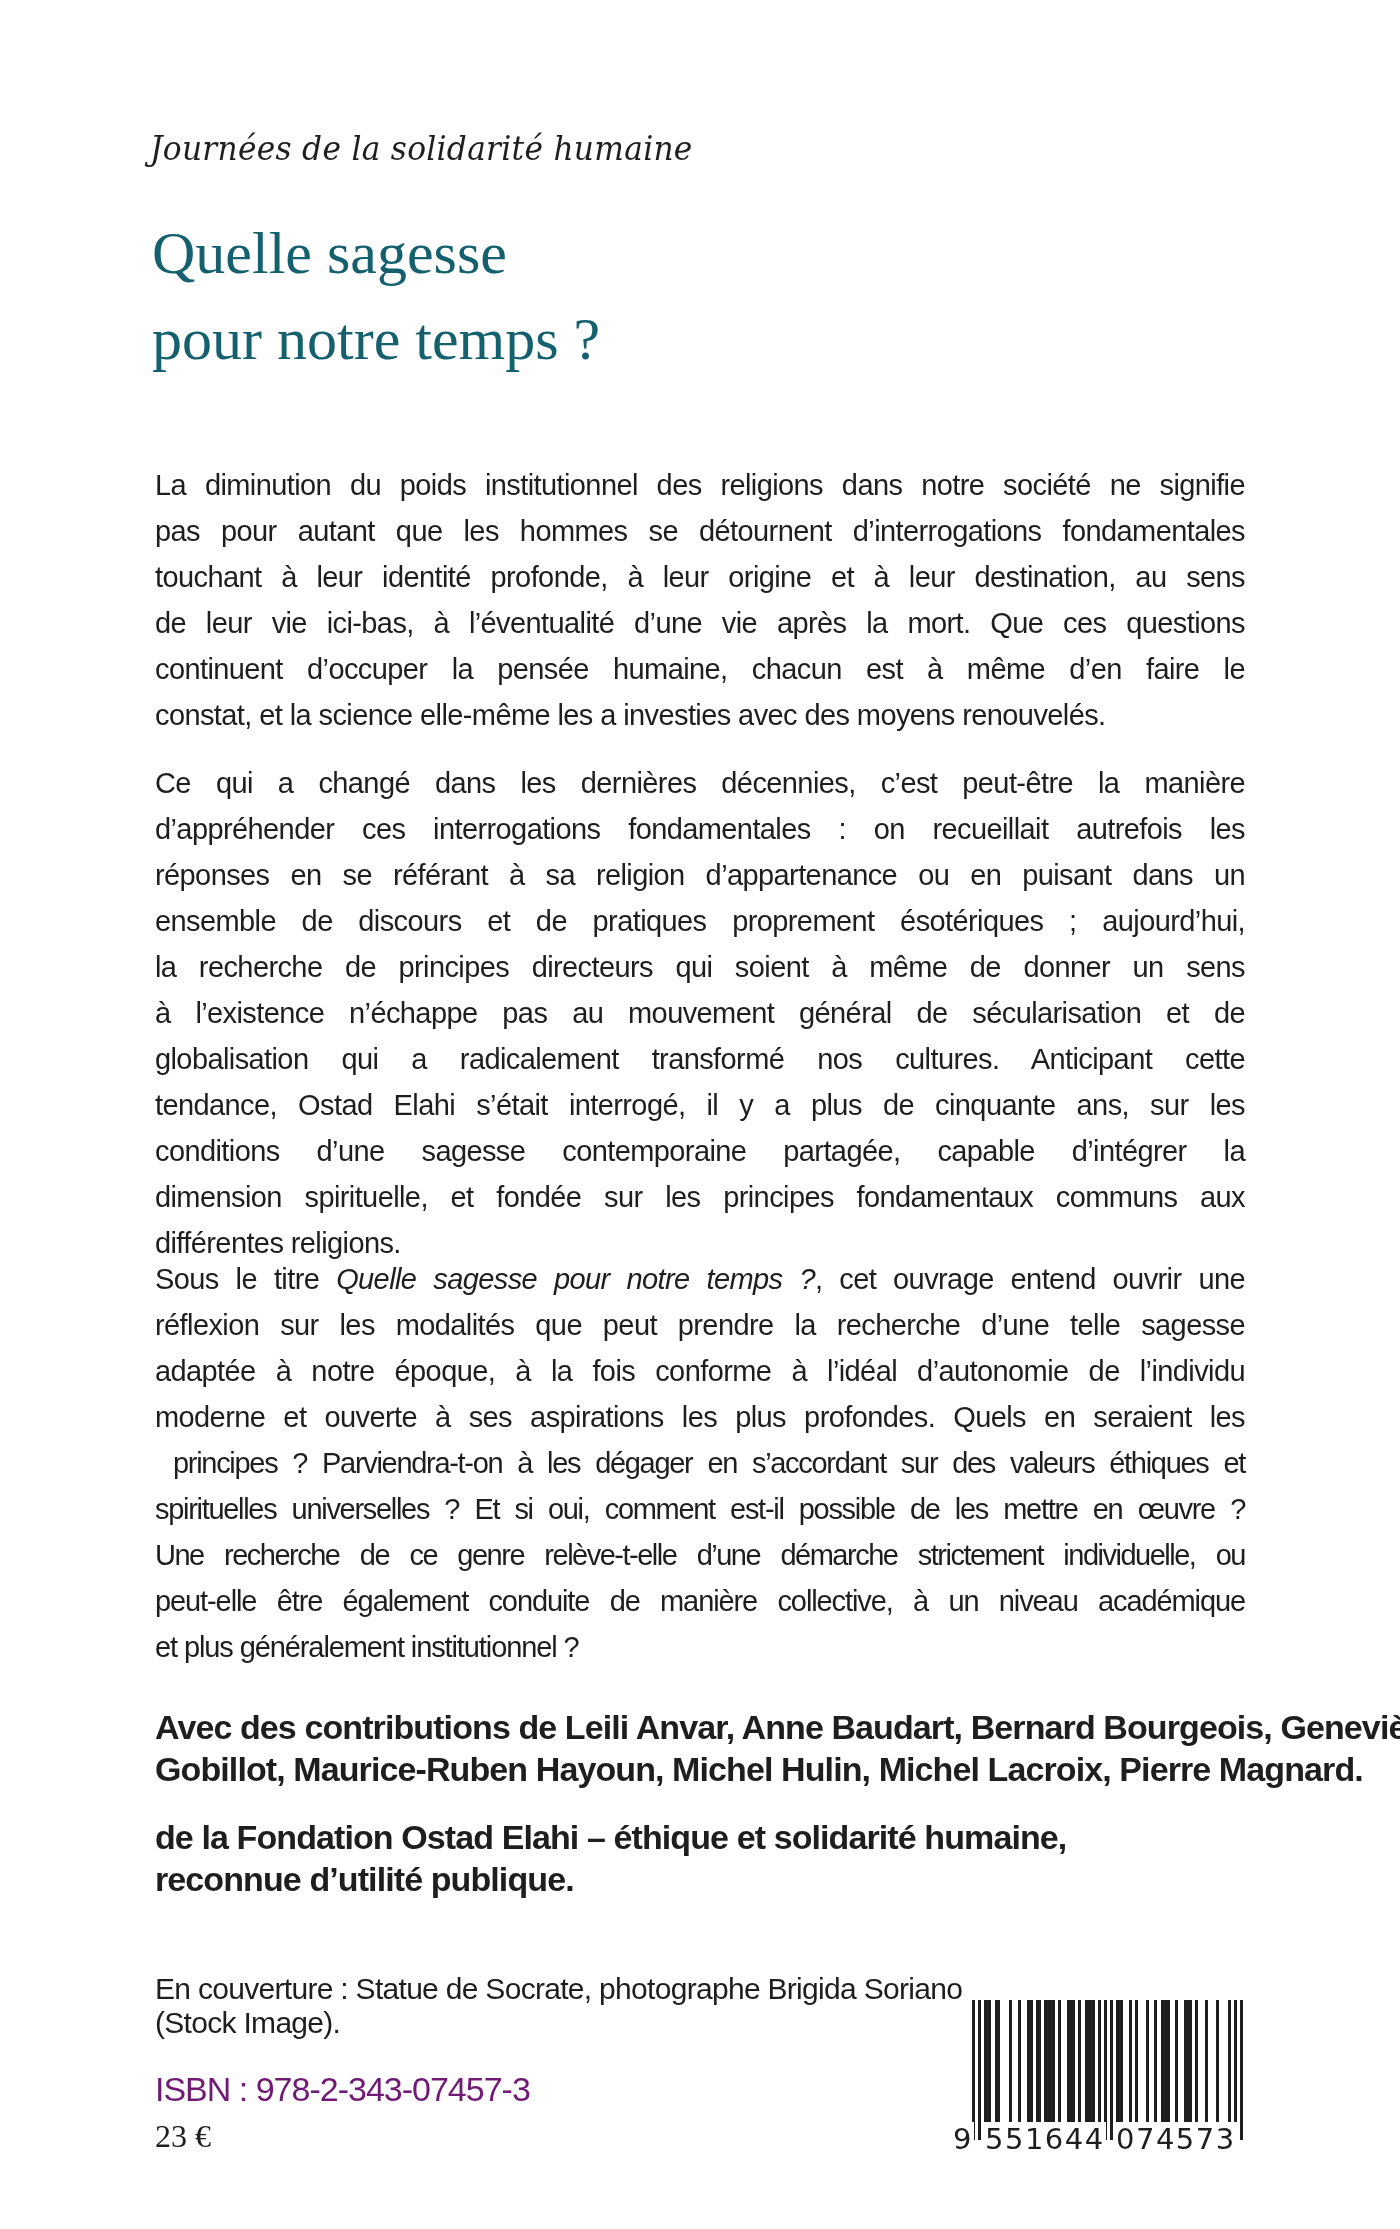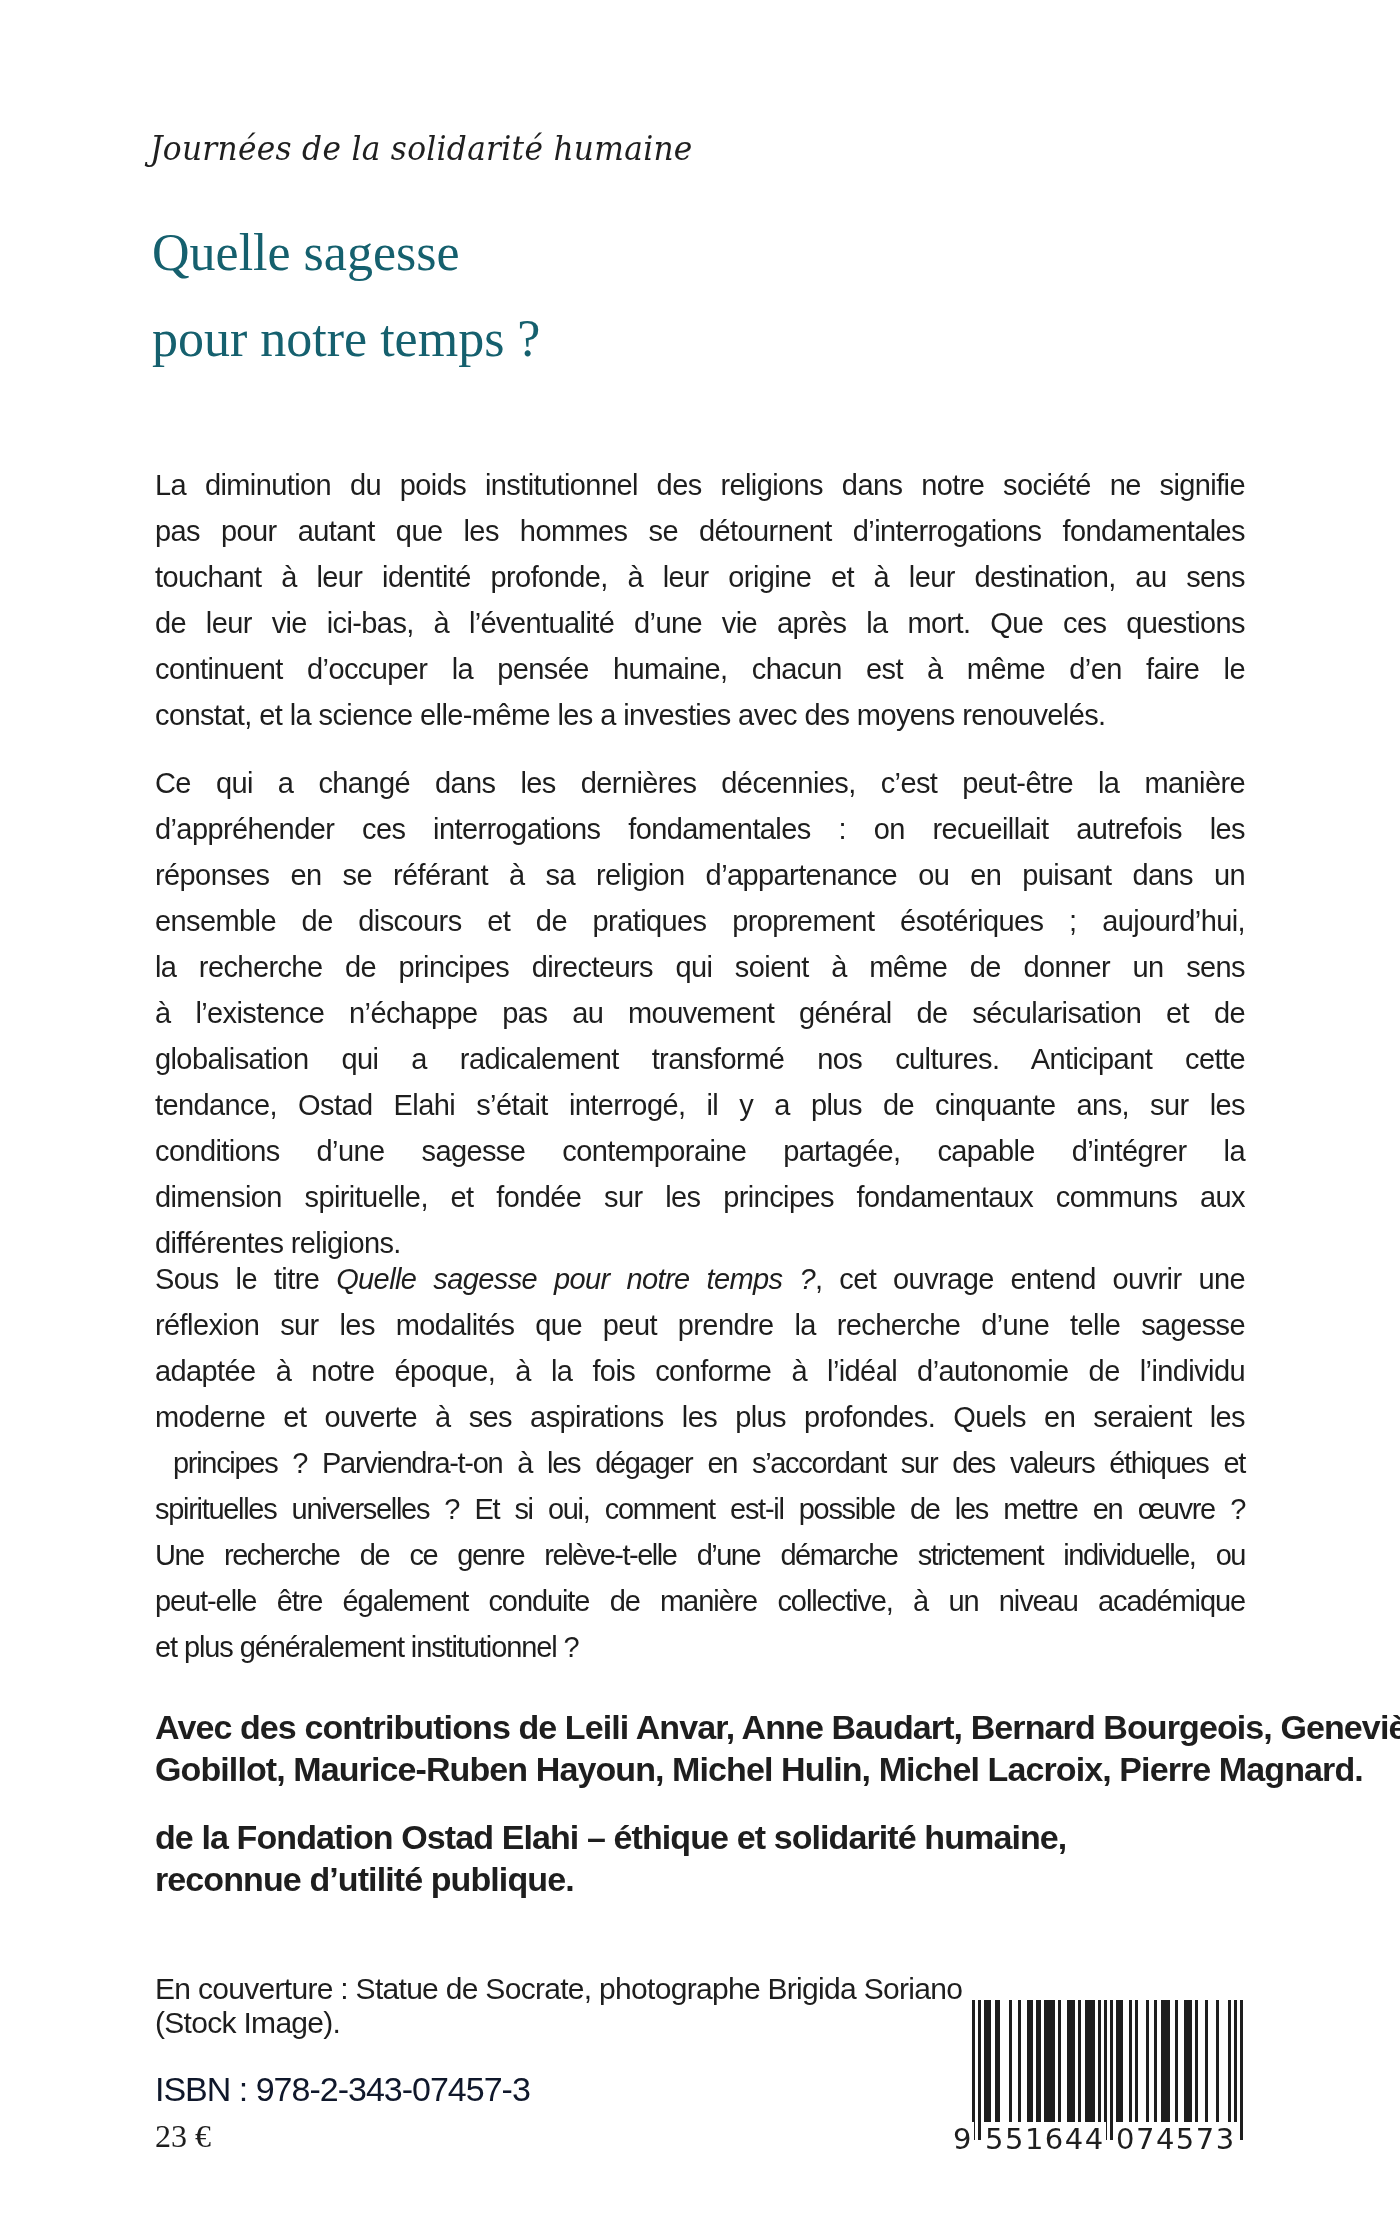--- a/index.html
+++ b/index.html
@@ -7,21 +7,21 @@
   .abs { position: absolute; }
   .series {
     left: 150px; top: 128px;
     font-family: "DejaVu Serif", "Liberation Serif", serif;
     font-style: italic; font-size: 34px; color: #1f1f1f; letter-spacing: 0.3px;
     transform: scaleX(0.92); transform-origin: left top; white-space: nowrap;
   }
   .title {
     left: 152px; top: 210px;
     font-family: "Liberation Serif", serif;
-    font-size: 52px; line-height: 86px; color: #15606e; white-space: nowrap;
+    font-size: 60px; line-height: 86px; color: #15606e; white-space: nowrap;
   }
   .body-text {
     left: 155px; width: 1090px;
     font-family: "Liberation Sans", sans-serif;
     font-size: 29px; line-height: 46px; color: #1e1e1e;
     text-align: justify; letter-spacing: -0.6px; word-spacing: 0px;
   }
   .body-text .line { display: block; text-align: justify; text-align-last: justify; white-space: nowrap; overflow: visible; }
   .body-text .line.last { text-align-last: left; }
   .bold-block {
@@ -32,21 +32,21 @@
   .bold-block .line { display: block; white-space: nowrap; }
   .credit {
     left: 155px; top: 1972px;
     font-family: "Liberation Sans", sans-serif;
     font-size: 30px; line-height: 34px; color: #1e1e1e; letter-spacing: -0.7px;
   }
   .credit .line { display: block; white-space: nowrap; }
   .isbn {
     left: 155px; top: 2070px;
     font-family: "Liberation Sans", sans-serif;
-    font-size: 34px; color: #0f172a; letter-spacing: -1px; white-space: nowrap;
+    font-size: 34px; color: #701a75; letter-spacing: -1px; white-space: nowrap;
   }
   .price {
     left: 155px; top: 2118px;
     font-family: "Liberation Serif", serif;
     font-size: 32px; color: #1e1e1e; white-space: nowrap;
   }
   .barcode { left: 972px; top: 2000px; width: 272px; height: 155px; }
   .barcode svg { display: block; }
   .barcode-digits {
     left: 952px; top: 2122px; width: 300px;

